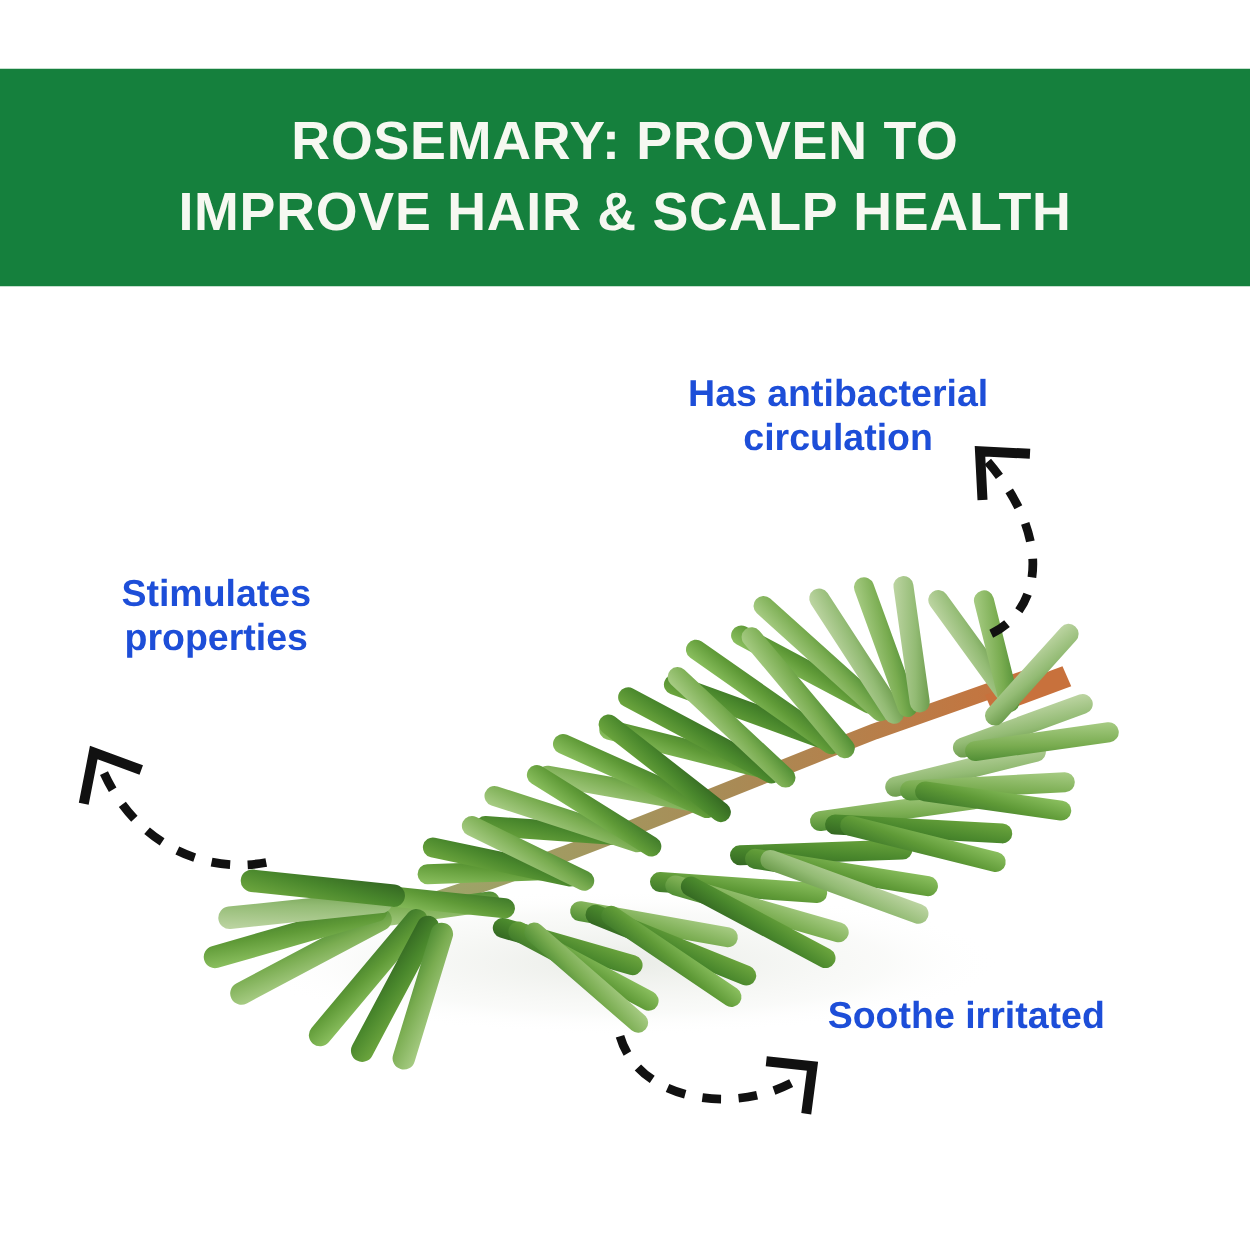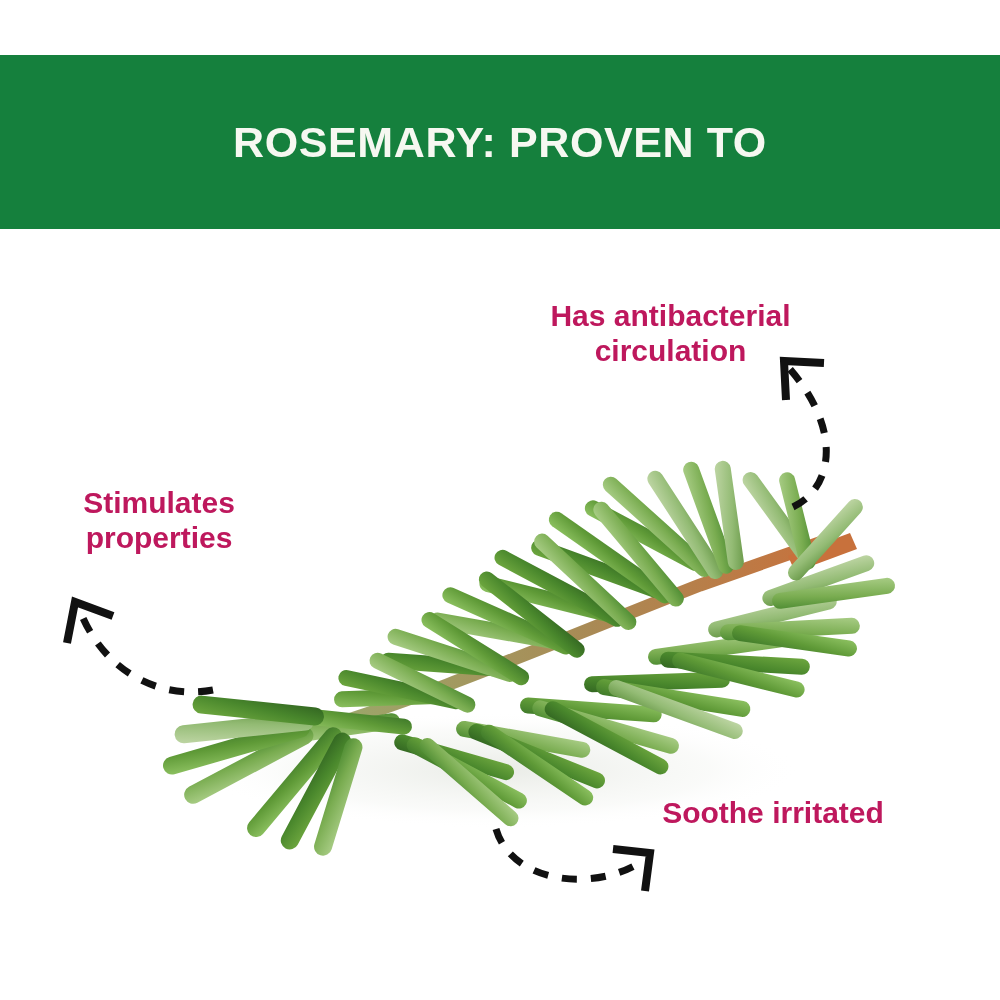--- a/index.html
+++ b/index.html
@@ -33,30 +33,30 @@
     font-weight:bold;
     font-size:43px;
     letter-spacing:0.6px;
     line-height:1.32;
     white-space:nowrap;
   }
 
   
   .annotation-label {
     position:absolute;
-    color:#be185d;
+    color:#1d4ed8;
     font-family:"Liberation Sans", sans-serif;
     font-weight:bold;
     font-size:30px;
     line-height:1.17;
     text-align:center;
     white-space:nowrap;
   }
   #label-antibacterial { left:503px; top:298px; width:335px; }
-  #label-circulation   { left:28px;  top:458px; width:262px;margin-top:27px; }
+  #label-circulation   { left:42px;  top:458px; width:262px; }
   #label-soothe        { left:608px; top:795px; width:330px; }
 
   
   #arrow-layer, #plant-layer {
     position:absolute; left:0; top:0;
     width:1000px; height:1000px;
     pointer-events:none;
   }
   #plant-layer { z-index:1; }
   #arrow-layer { z-index:3; }
@@ -322,20 +322,21 @@
 
       <g>
         <path class="arrow-path" d="M496 829 C 512 884, 596 893, 644 860"></path>
         <path class="arrow-head" d="M613 849 L 650 853 L 645 891"></path>
       </g>
     </svg>
   </div>
 
   <div id="header-banner">
     <div class="headline-line">ROSEMARY: PROVEN TO</div>
+    <div class="headline-line">IMPROVE HAIR &amp; SCALP HEALTH</div>
   </div>
 
   <div id="label-layer">
 
     <div class="annotation-label" id="label-antibacterial">
       <div>Has antibacterial</div>
       <div>circulation</div>
     </div>
 
     <div class="annotation-label" id="label-circulation">

